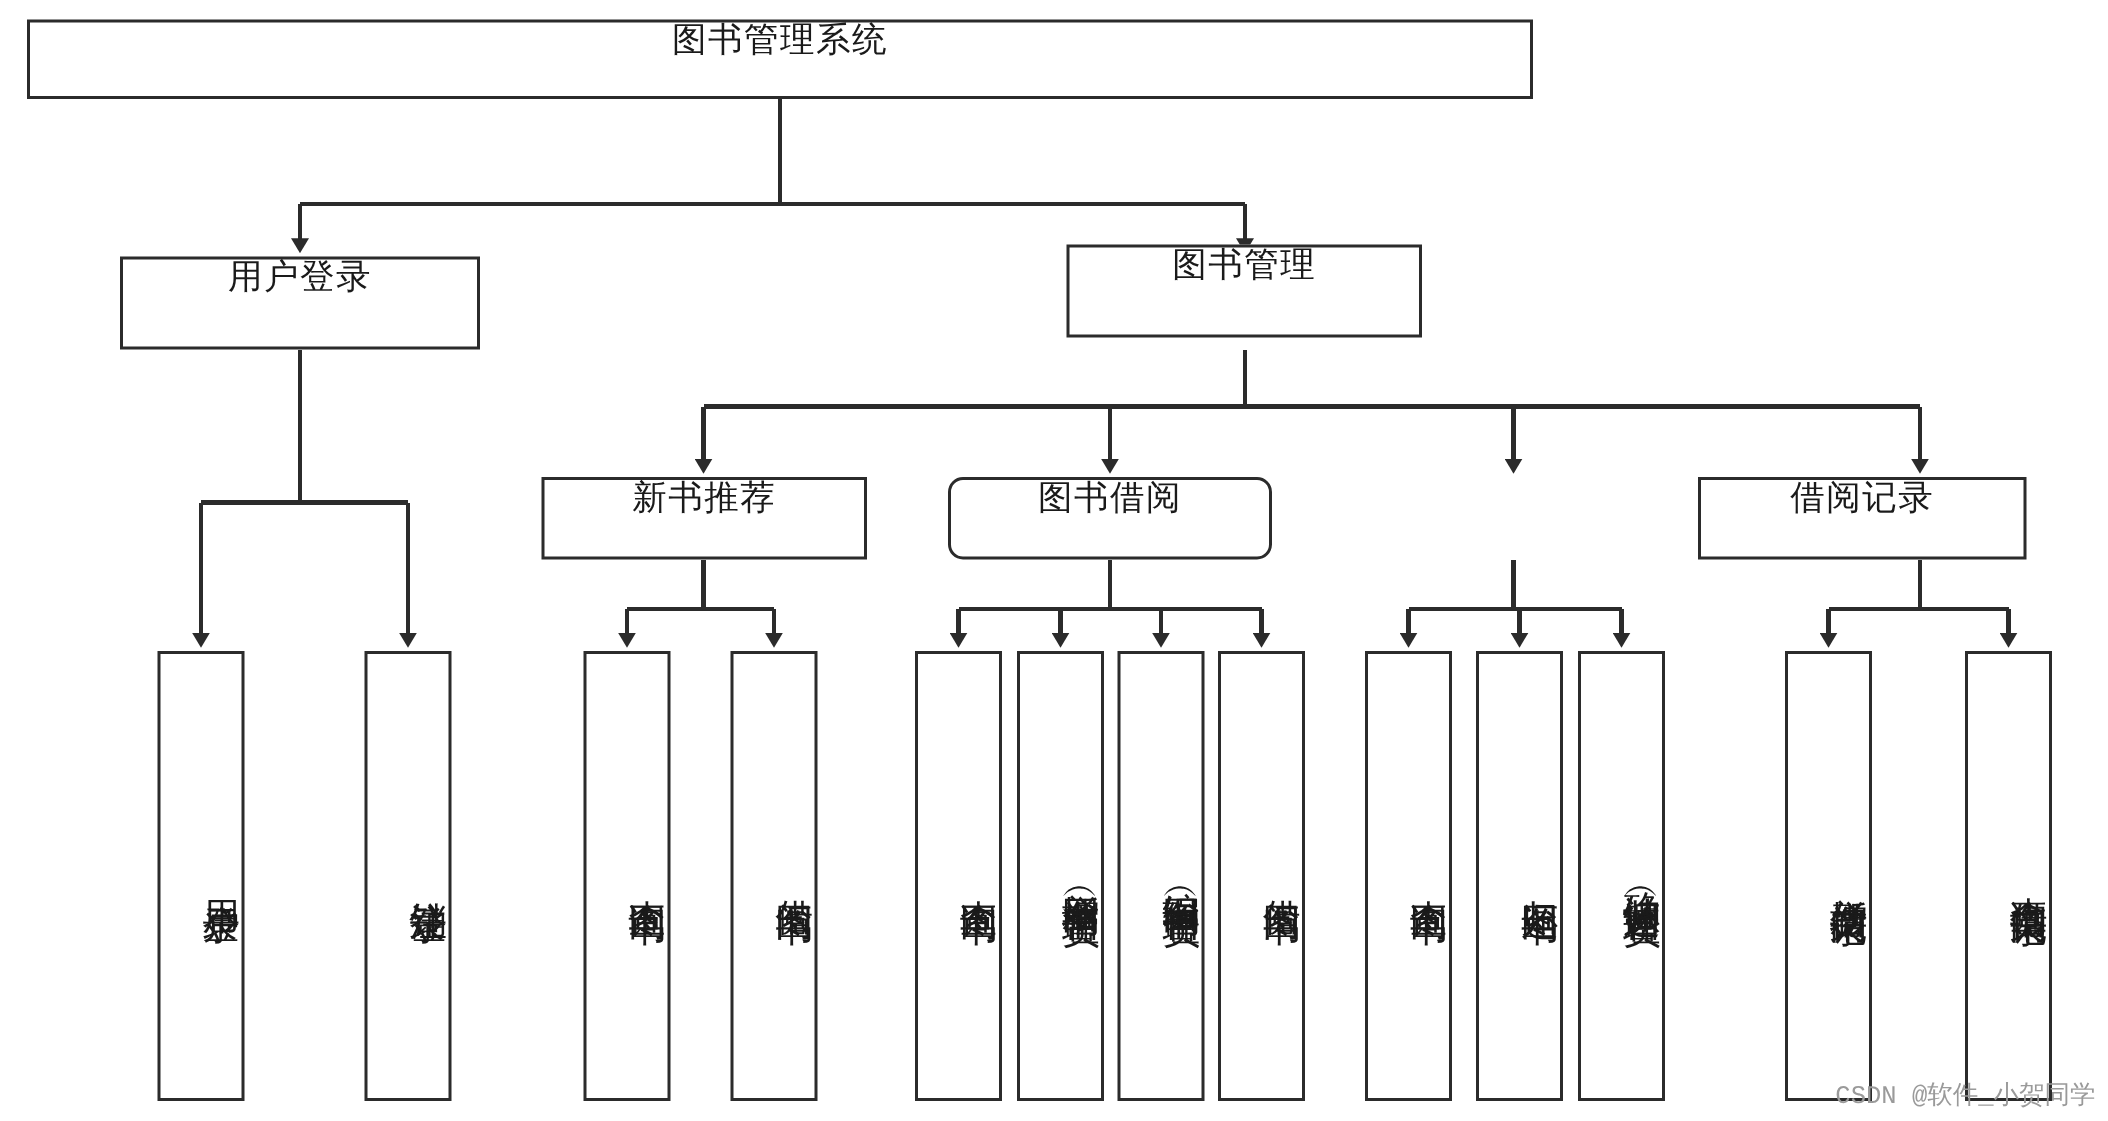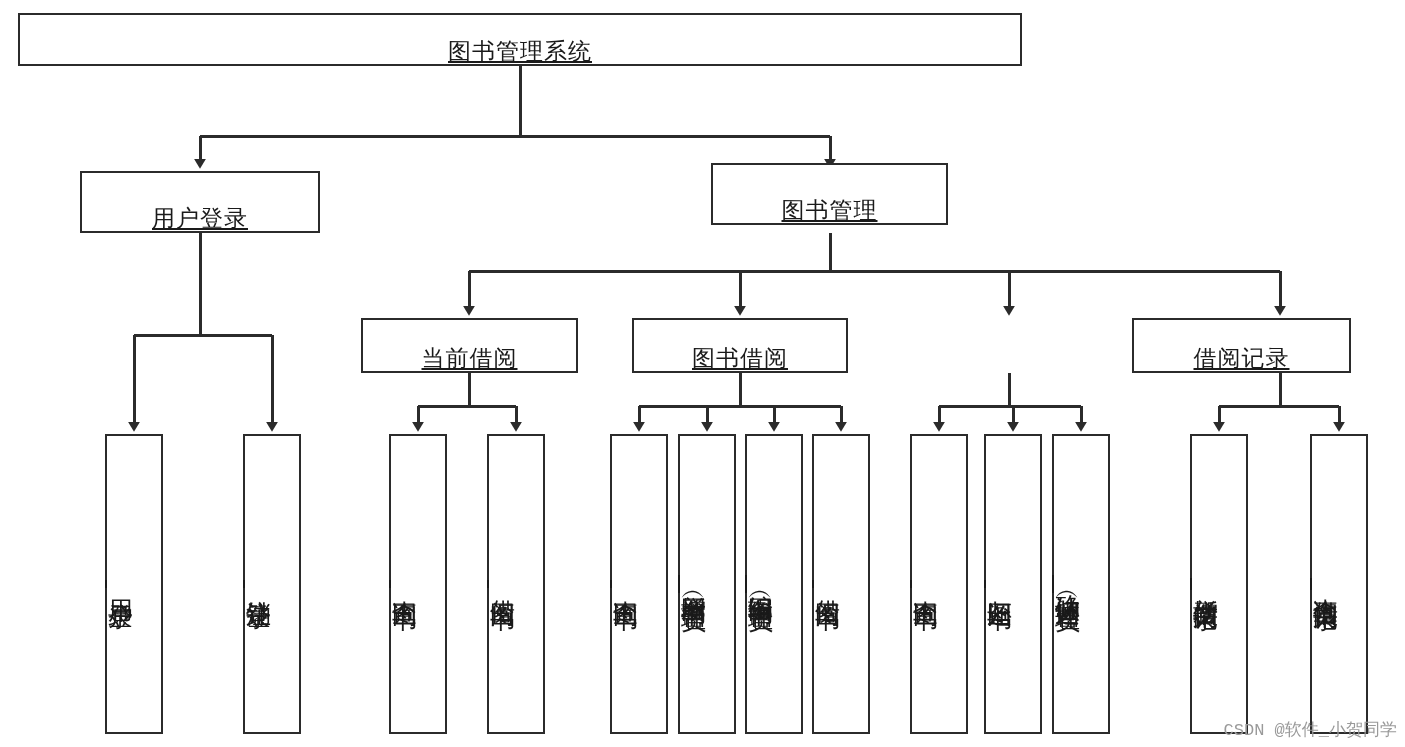--- a/index.html
+++ b/index.html
@@ -21,24 +21,23 @@
     top: 0;
     width: 1405px;
     height: 747px;
   }
   .node {
     position: absolute;
     box-sizing: border-box;
     border: 2px solid #2b2b2b;
     background: #ffffff;
     display: flex;
-    align-items: flex-end;
+    align-items: flex-start;
     justify-content: center;
     color: #1a1a1a;
-    text-decoration: underline;
   }
   .node.horiz {
     font-size: 23px;
     line-height: 1.1;
     letter-spacing: 1px;
   }
   .node.vert {
     writing-mode: vertical-rl;
     text-orientation: upright;
     font-size: 25px;
@@ -122,23 +121,23 @@
   </div>
 
   <div class="node horiz" style="left:80px; top:171px; width:240px; height:62px;">
     <span>用户登录</span>
   </div>
   <div class="node horiz" style="left:711px; top:163px; width:237px; height:62px;">
     <span>图书管理</span>
   </div>
 
   <div class="node horiz" style="left:361px; top:318px; width:217px; height:55px;">
-    <span>当前借阅</span>
+    <span>新书推荐</span>
   </div>
-  <div class="node horiz" style="left:632px; top:318px; width:216px; height:55px;">
+  <div class="node horiz" style="left:632px; top:318px; width:216px; height:55px;border-radius:10px;">
     <span>图书借阅</span>
   </div>
   <div class="node horiz" style="left:1132px; top:318px; width:219px; height:55px;">
     <span>借阅记录</span>
   </div>
 
   <div class="node vert" style="left:105px; top:434px; width:58px; height:300px;">
     <span>用户登录</span>
   </div>
   <div class="node vert" style="left:243px; top:434px; width:58px; height:300px;">

